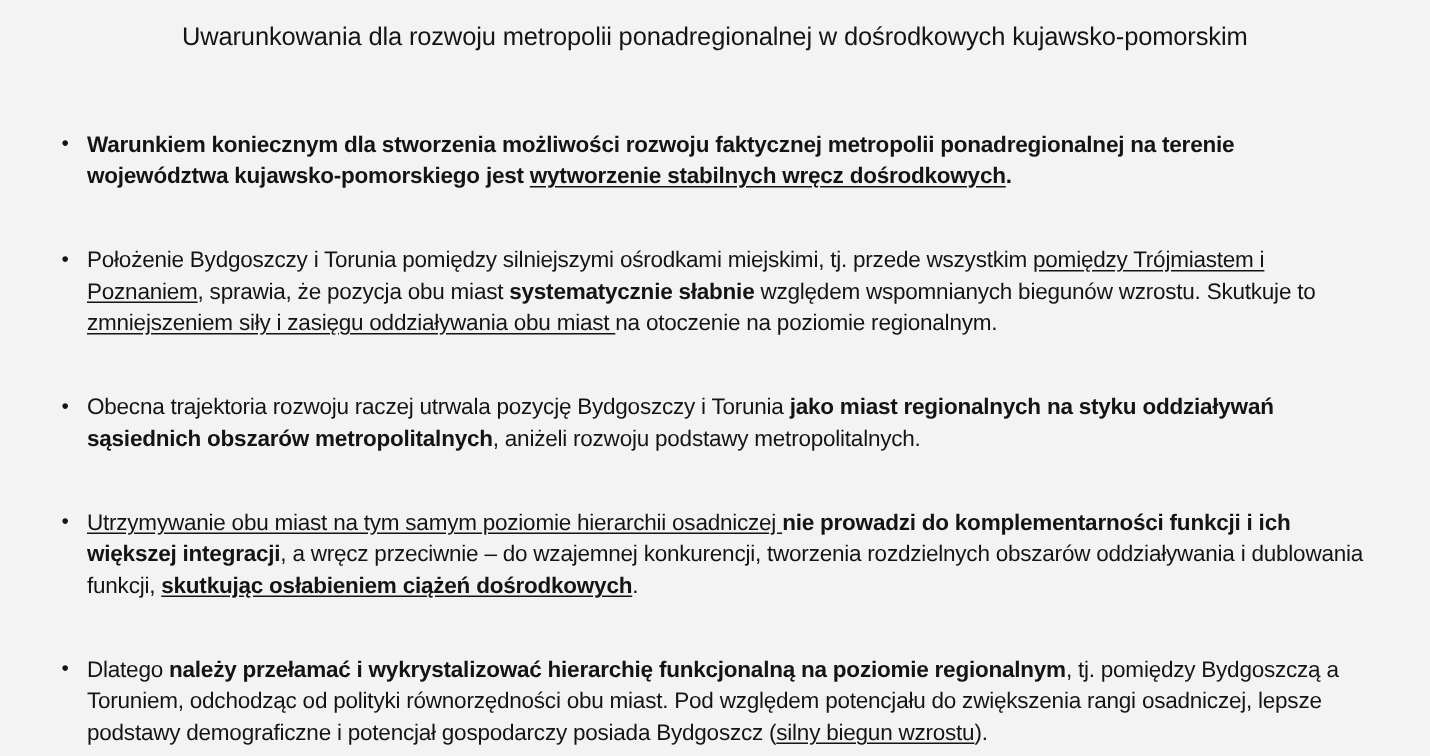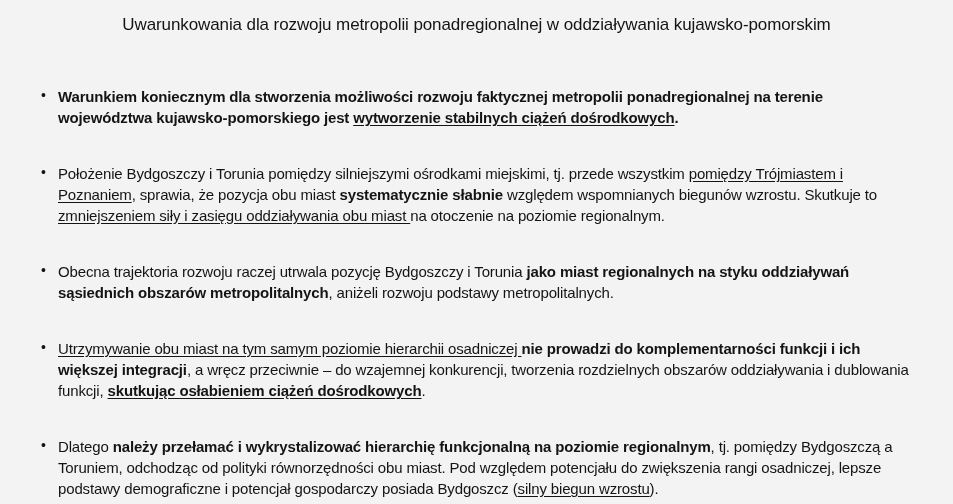--- a/index.html
+++ b/index.html
@@ -53,21 +53,21 @@
     font-size: 14px;
     color: #141414;
   }
   .seg-b { font-weight: 700; text-align: center; }
   .seg-u { text-decoration: underline; text-underline-offset: 2px; }
 </style>
 </head>
 <body>
 
 <div class="slide">
-  <h1 class="title">Uwarunkowania dla rozwoju metropolii ponadregionalnej w oddziaływania kujawsko-pomorskim</h1>
+  <h1 class="title">Uwarunkowania dla rozwoju metropolii ponadregionalnej w dośrodkowych kujawsko-pomorskim</h1>
   <ul class="bullets">
-      <li><span class="marker">•</span><span><span class="seg-b">Warunkiem koniecznym dla stworzenia możliwości rozwoju faktycznej metropolii ponadregionalnej na terenie województwa kujawsko-pomorskiego jest </span><span class="seg-b seg-u">wytworzenie stabilnych ciążeń dośrodkowych</span><span class="seg-b">.</span></span></li>
+      <li><span class="marker">•</span><span><span class="seg-b">Warunkiem koniecznym dla stworzenia możliwości rozwoju faktycznej metropolii ponadregionalnej na terenie województwa kujawsko-pomorskiego jest </span><span class="seg-b seg-u">wytworzenie stabilnych wręcz dośrodkowych</span><span class="seg-b">.</span></span></li>
       <li><span class="marker">•</span><span><span>Położenie Bydgoszczy i Torunia pomiędzy silniejszymi ośrodkami miejskimi, tj. przede wszystkim </span><span class="seg-u">pomiędzy Trójmiastem i Poznaniem</span><span>, sprawia, że pozycja obu miast </span><span class="seg-b">systematycznie słabnie</span><span> względem wspomnianych biegunów wzrostu. Skutkuje to </span><span class="seg-u">zmniejszeniem siły i zasięgu oddziaływania obu miast </span><span>na otoczenie na poziomie regionalnym.</span></span></li>
       <li><span class="marker">•</span><span><span>Obecna trajektoria rozwoju raczej utrwala pozycję Bydgoszczy i Torunia </span><span class="seg-b">jako miast regionalnych na styku oddziaływań sąsiednich obszarów metropolitalnych</span><span>, aniżeli rozwoju podstawy metropolitalnych.</span></span></li>
       <li><span class="marker">•</span><span><span class="seg-u">Utrzymywanie obu miast na tym samym poziomie hierarchii osadniczej </span><span class="seg-b">nie prowadzi do komplementarności funkcji i ich większej integracji</span><span>, a wręcz przeciwnie – do wzajemnej konkurencji, tworzenia rozdzielnych obszarów oddziaływania i dublowania funkcji, </span><span class="seg-b seg-u">skutkując osłabieniem ciążeń dośrodkowych</span><span>.</span></span></li>
       <li><span class="marker">•</span><span><span>Dlatego </span><span class="seg-b">należy przełamać i wykrystalizować hierarchię funkcjonalną na poziomie regionalnym</span><span>, tj. pomiędzy Bydgoszczą a Toruniem, odchodząc od polityki równorzędności obu miast. Pod względem potencjału do zwiększenia rangi osadniczej, lepsze podstawy demograficzne i potencjał gospodarczy posiada Bydgoszcz (</span><span class="seg-u">silny biegun wzrostu</span><span>).</span></span></li>
     </ul>
 </div>
 
 </body></html>

